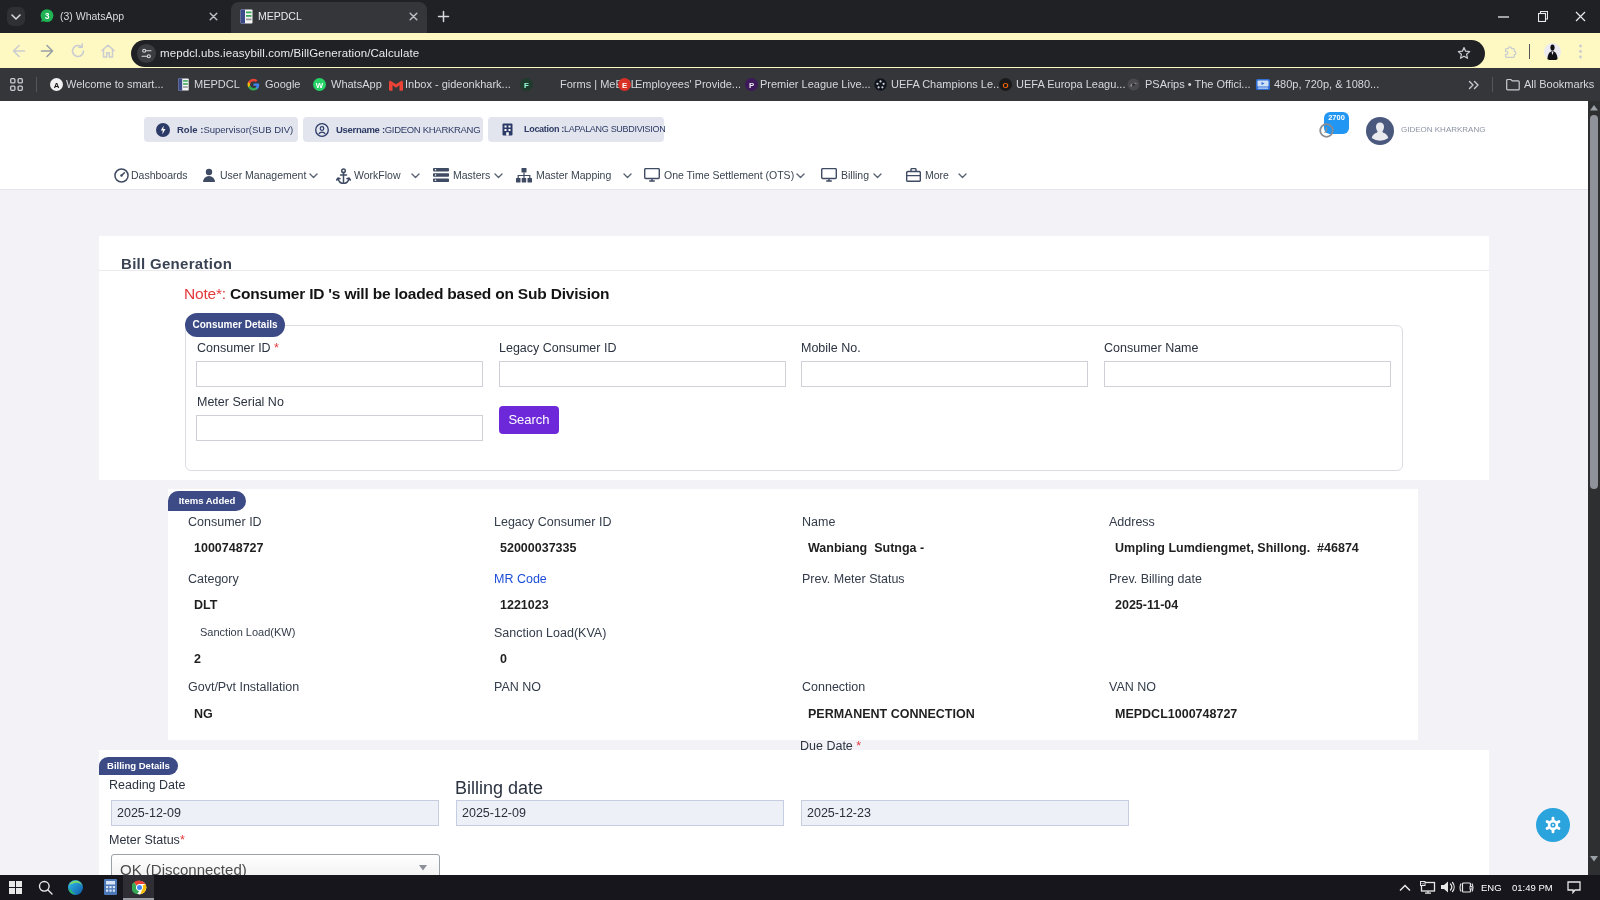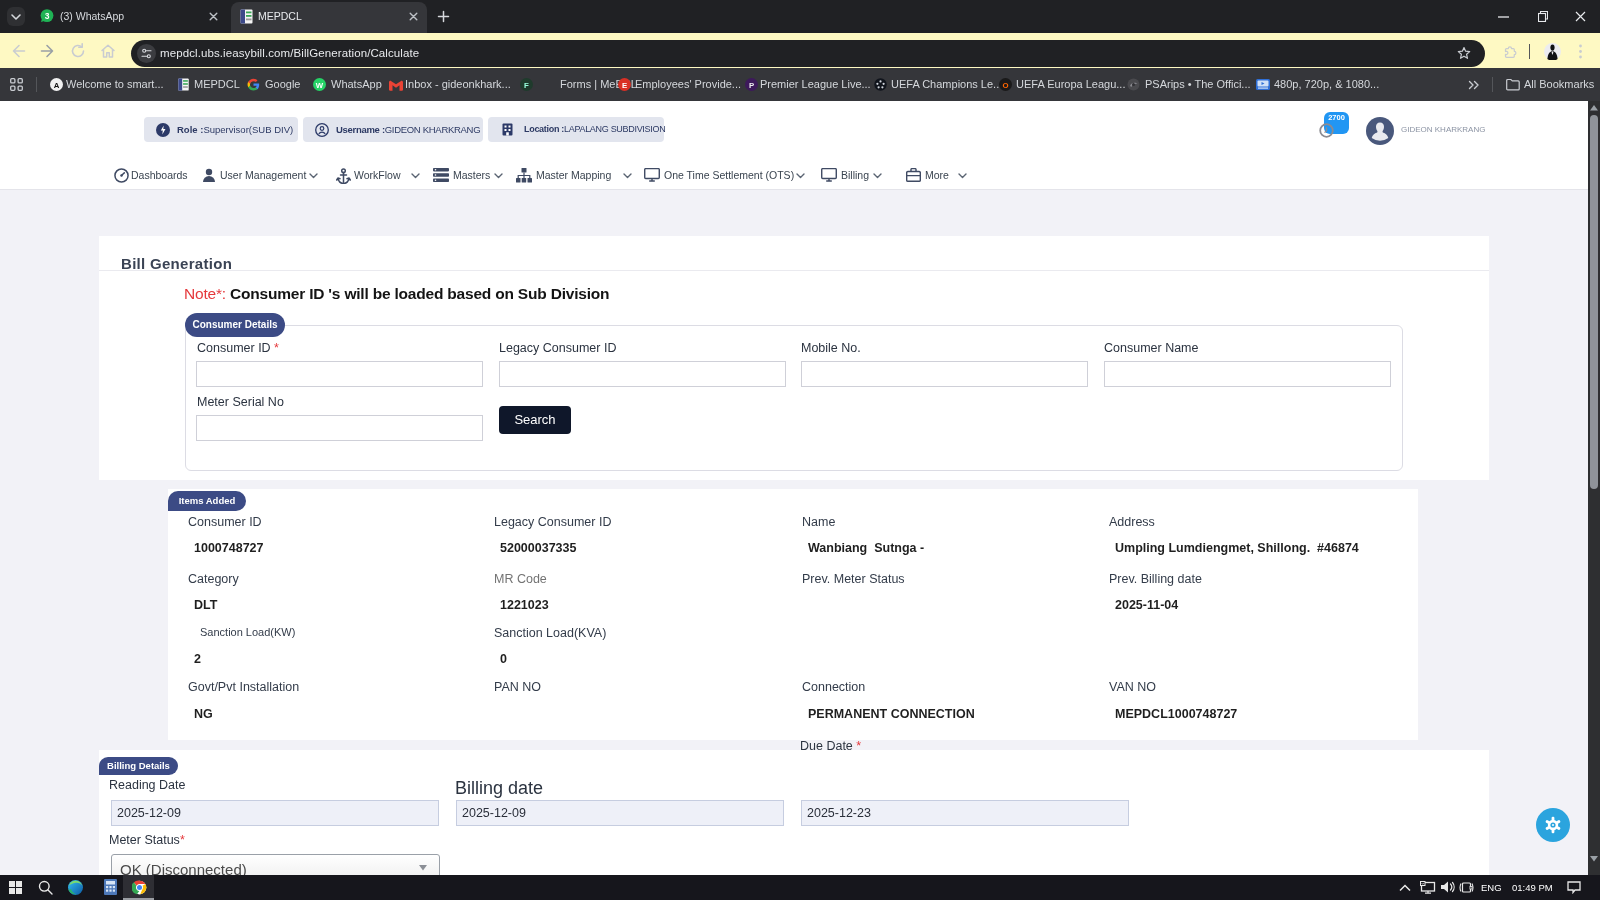--- a/index.html
+++ b/index.html
@@ -351,37 +351,37 @@
     <span class="abs" style="left:702px;top:105px;font-size:12.5px;color:#2b3340;">Mobile No.</span>
     <span class="abs" style="left:1005px;top:105px;font-size:12.5px;color:#2b3340;">Consumer Name</span>
 
     <div class="abs" style="left:97px;top:125px;width:287px;height:26px;border:1px solid #cfd0d8;background:#fff;"></div>
     <div class="abs" style="left:400px;top:125px;width:287px;height:26px;border:1px solid #cfd0d8;background:#fff;"></div>
     <div class="abs" style="left:702px;top:125px;width:287px;height:26px;border:1px solid #cfd0d8;background:#fff;"></div>
     <div class="abs" style="left:1005px;top:125px;width:287px;height:26px;border:1px solid #cfd0d8;background:#fff;"></div>
 
     <span class="abs" style="left:98px;top:159px;font-size:12.5px;color:#2b3340;">Meter Serial No</span>
     <div class="abs" style="left:97px;top:179px;width:287px;height:26px;border:1px solid #cfd0d8;background:#fff;"></div>
-    <div class="abs" style="left:400px;top:170px;width:72px;height:28px;background:#0f172a;border-radius:4px;color:#fff;font-size:13px;text-align:center;line-height:28px;">Search</div>
+    <div class="abs" style="left:400px;top:170px;width:60px;height:28px;background:#6d28d9;border-radius:4px;color:#fff;font-size:13px;text-align:center;line-height:28px;">Search</div>
   </div>
 
   <div class="abs" style="left:168px;top:388px;width:1250px;height:251px;background:#fff;"></div>
   <div class="abs" style="left:168px;top:390px;width:78px;height:20px;background:#3c4b85;border-radius:0 10px 10px 0;border-top-left-radius:10px;color:#fff;font-size:9.5px;font-weight:bold;text-align:center;line-height:20px;">Items Added</div>
   <div id="items">
       <span class="abs" style="left:188px;top:414px;font-size:12.5px;color:#333c4a;">Consumer ID</span>
       <span class="abs" style="left:194px;top:440px;font-size:12.5px;font-weight:bold;color:#1f1f1f;">1000748727</span>
       <span class="abs" style="left:494px;top:414px;font-size:12.5px;color:#333c4a;">Legacy Consumer ID</span>
       <span class="abs" style="left:500px;top:440px;font-size:12.5px;font-weight:bold;color:#1f1f1f;">52000037335</span>
       <span class="abs" style="left:802px;top:414px;font-size:12.5px;color:#333c4a;">Name</span>
       <span class="abs" style="left:808px;top:440px;font-size:12.5px;font-weight:bold;color:#1f1f1f;">Wanbiang&nbsp; Sutnga -</span>
       <span class="abs" style="left:1109px;top:414px;font-size:12.5px;color:#333c4a;">Address</span>
       <span class="abs" style="left:1115px;top:440px;font-size:12.5px;font-weight:bold;color:#1f1f1f;">Umpling Lumdiengmet, Shillong. &nbsp;#46874</span>
       <span class="abs" style="left:188px;top:471px;font-size:12.5px;color:#333c4a;">Category</span>
       <span class="abs" style="left:194px;top:497px;font-size:12.5px;font-weight:bold;color:#1f1f1f;">DLT</span>
-      <span class="abs" style="left:494px;top:471px;font-size:12.5px;color:#737373;text-align:center;">MR Code</span>
+      <span class="abs" style="left:494px;top:471px;font-size:12.5px;color:#1d4ed8;text-align:center;">MR Code</span>
       <span class="abs" style="left:500px;top:497px;font-size:12.5px;font-weight:bold;color:#1f1f1f;">1221023</span>
       <span class="abs" style="left:802px;top:471px;font-size:12.5px;color:#333c4a;">Prev. Meter Status</span>
       <span class="abs" style="left:1109px;top:471px;font-size:12.5px;color:#333c4a;">Prev. Billing date</span>
       <span class="abs" style="left:1115px;top:497px;font-size:12.5px;font-weight:bold;color:#1f1f1f;">2025-11-04</span>
       <span class="abs" style="left:200px;top:525px;font-size:11px;color:#333c4a;text-align:center;">Sanction Load(KW)</span>
       <span class="abs" style="left:194px;top:551px;font-size:12.5px;font-weight:bold;color:#1f1f1f;">2</span>
       <span class="abs" style="left:494px;top:525px;font-size:12.5px;color:#333c4a;">Sanction Load(KVA)</span>
       <span class="abs" style="left:500px;top:551px;font-size:12.5px;font-weight:bold;color:#1f1f1f;">0</span>
       <span class="abs" style="left:188px;top:579px;font-size:12.5px;color:#333c4a;">Govt/Pvt Installation</span>
       <span class="abs" style="left:194px;top:606px;font-size:12.5px;font-weight:bold;color:#1f1f1f;">NG</span>

